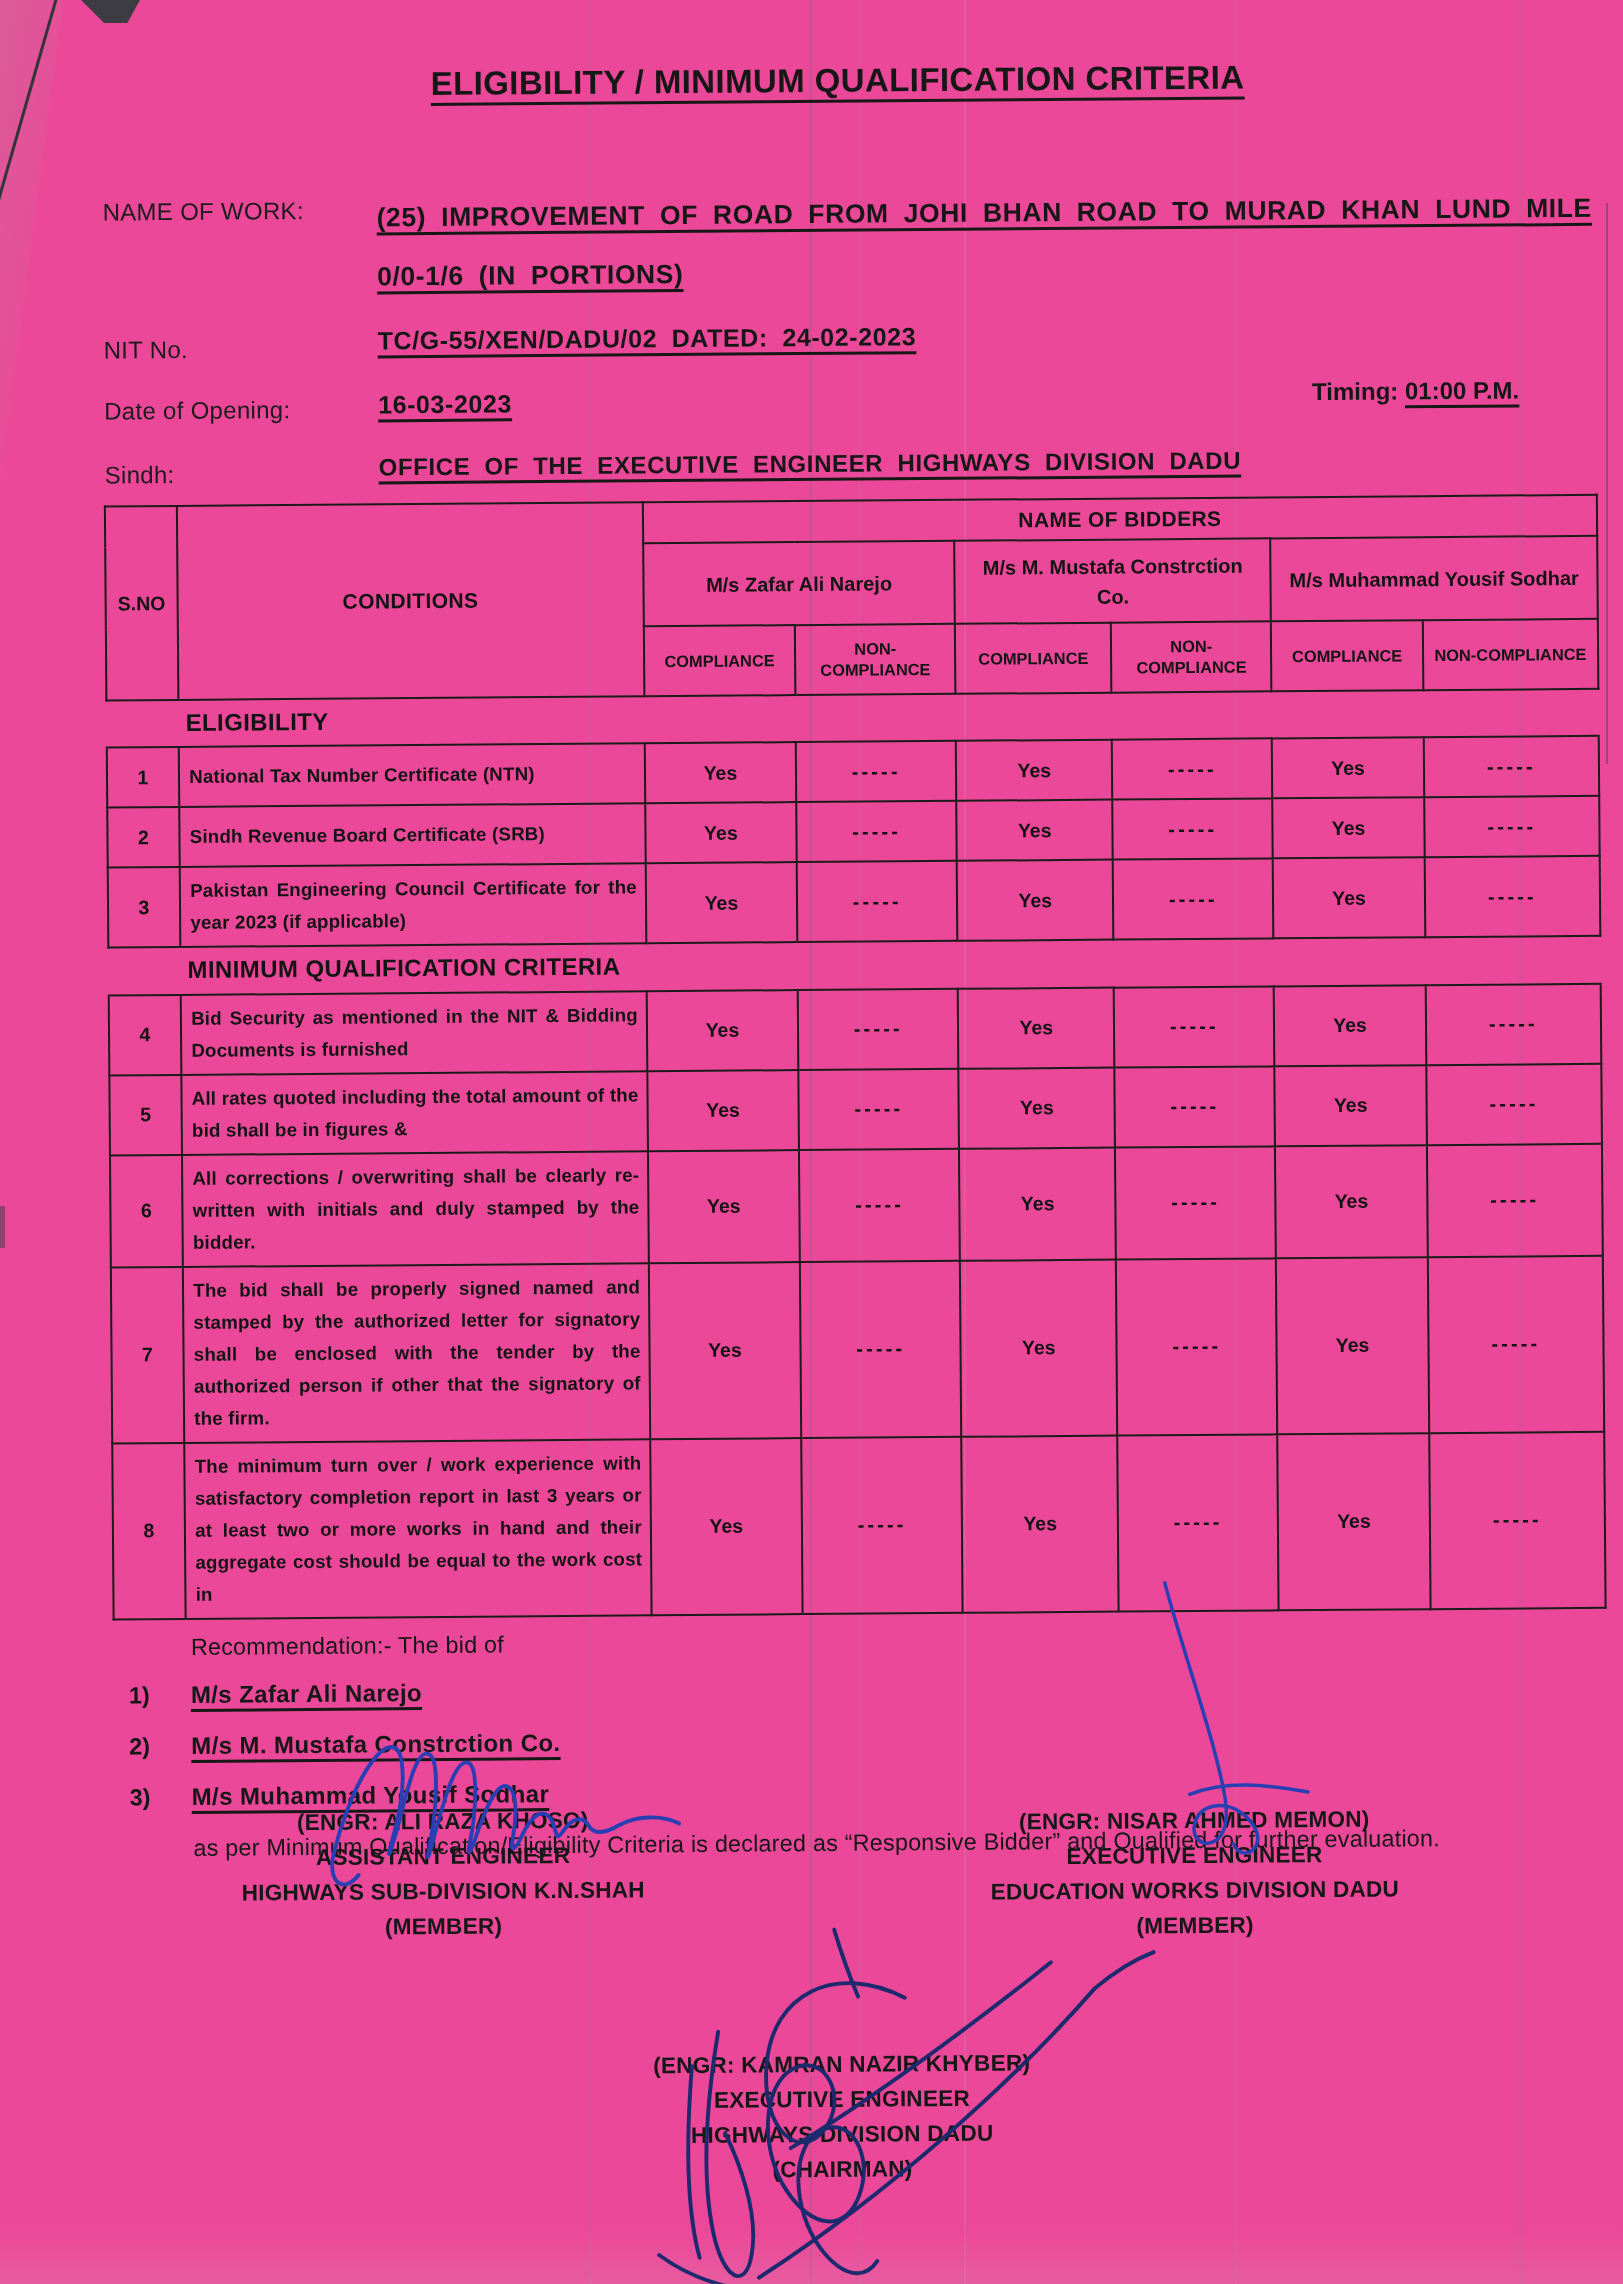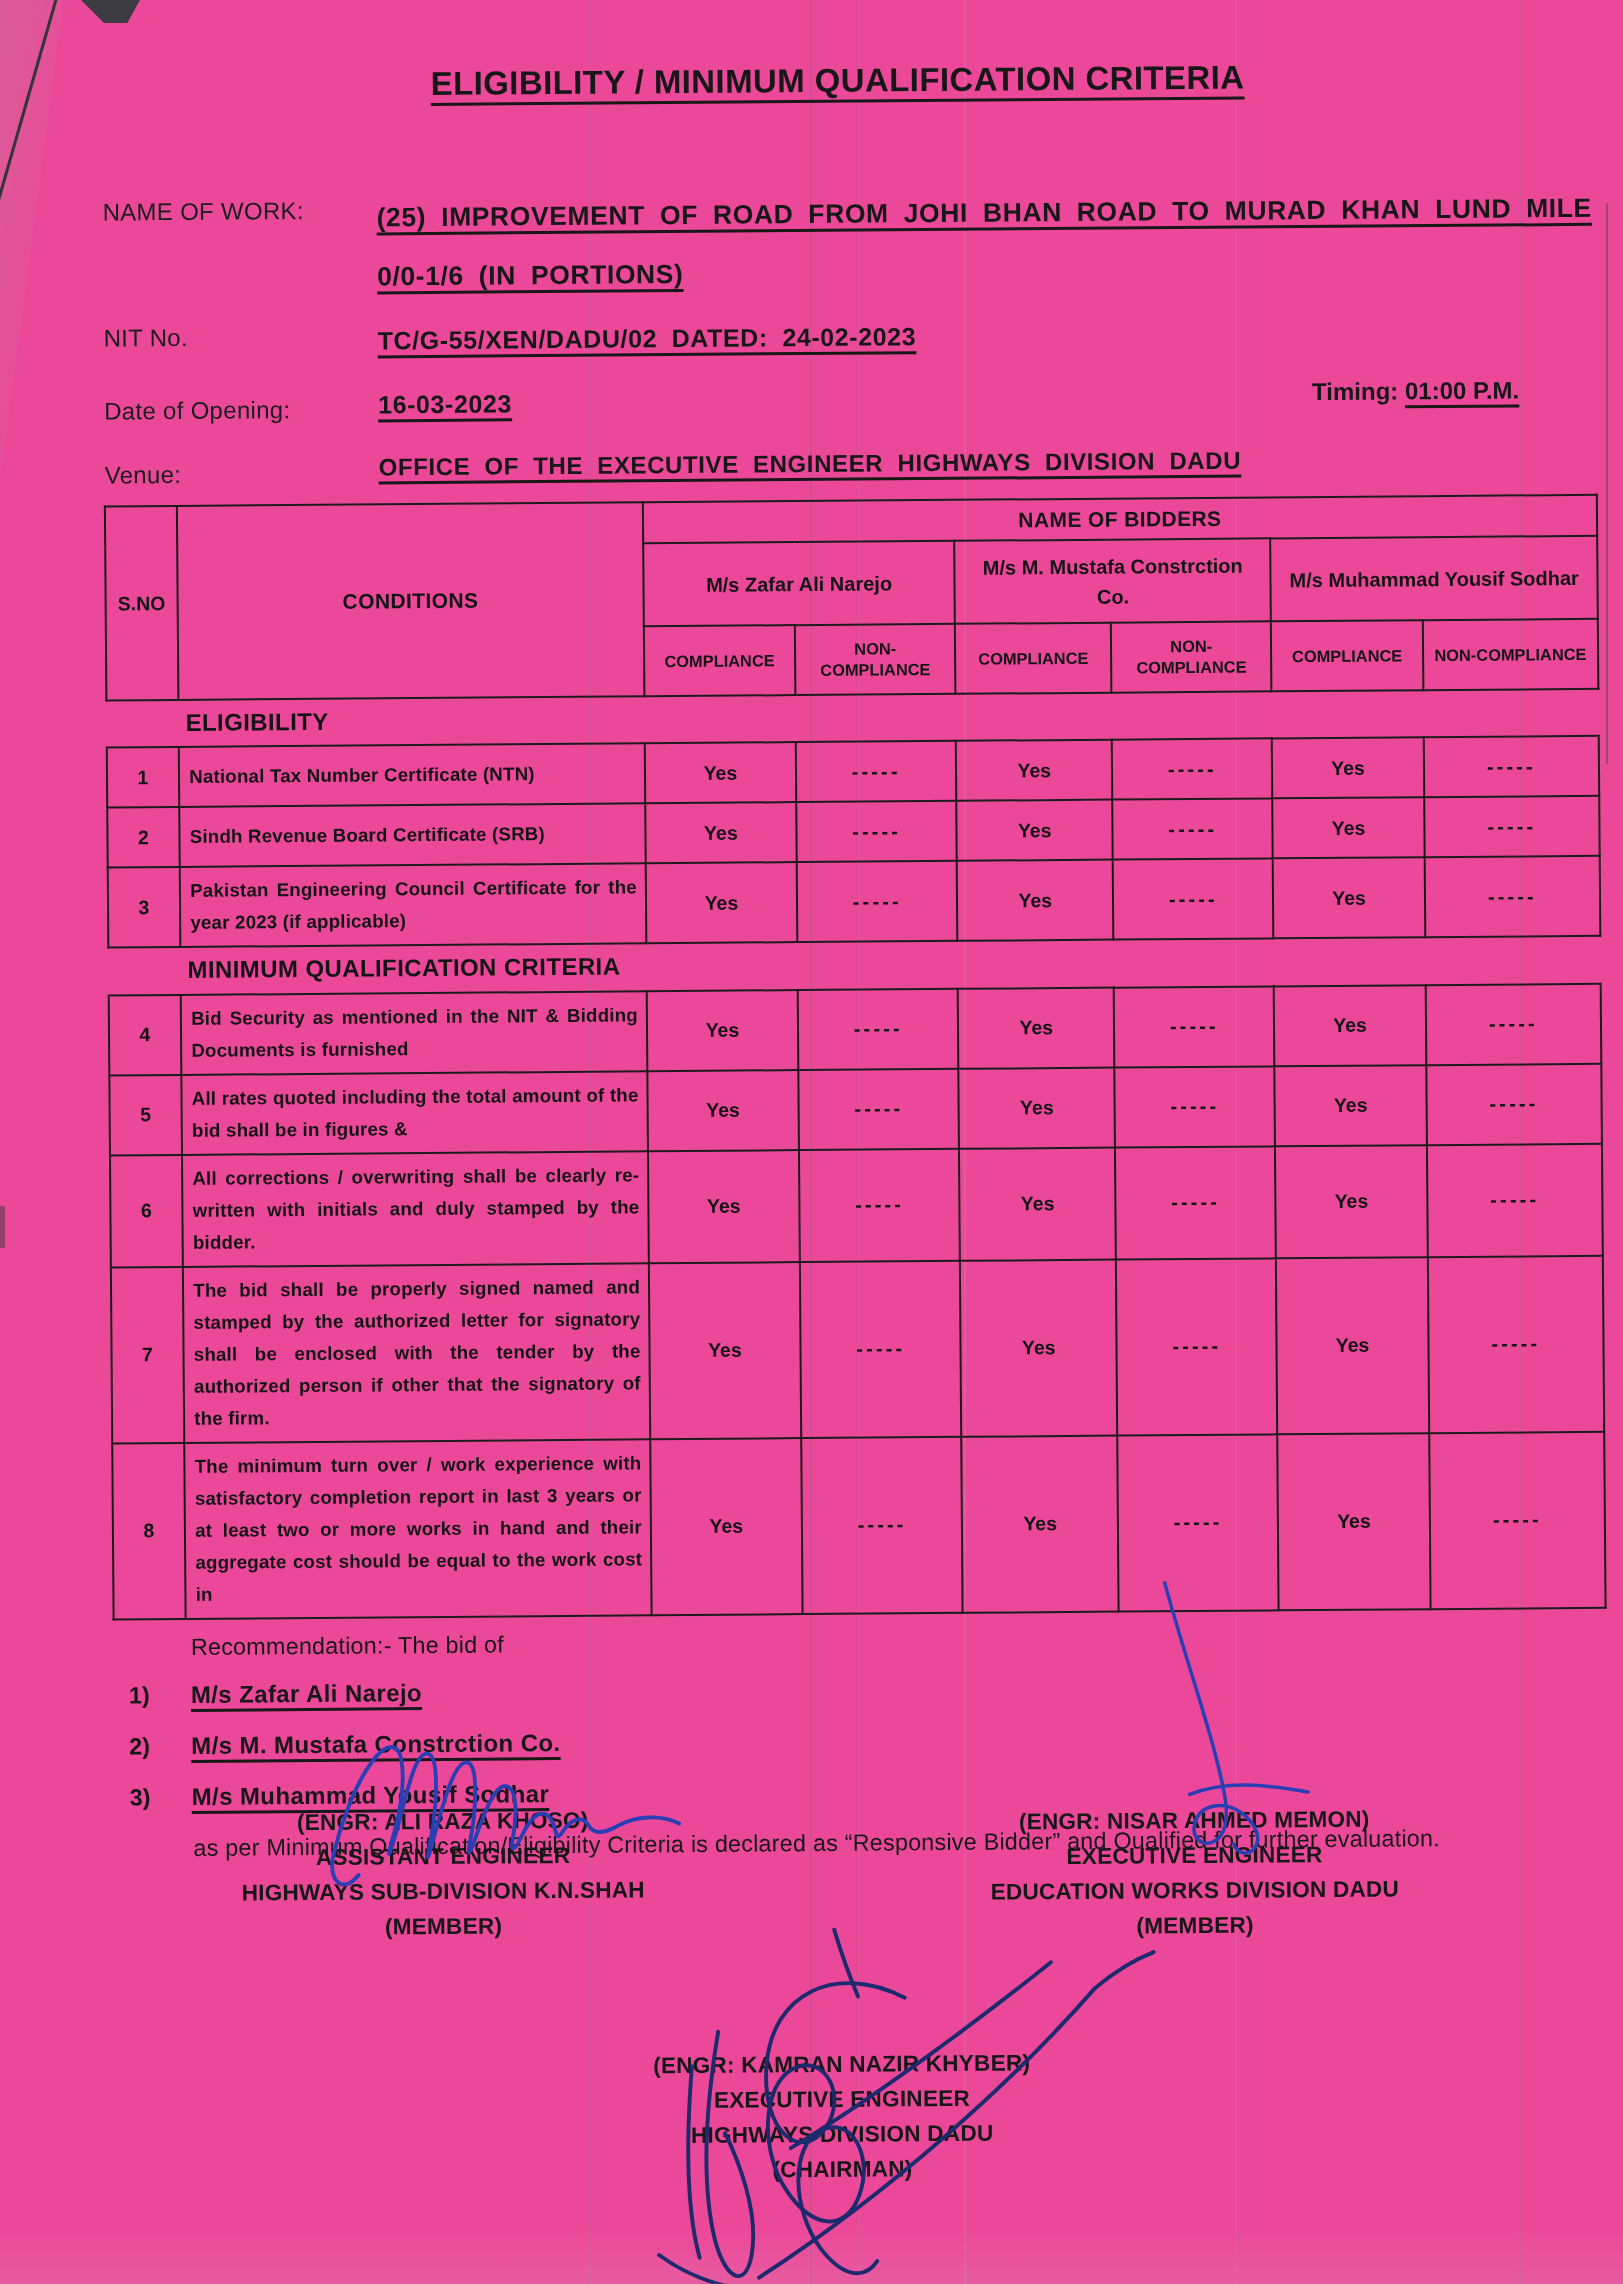--- a/index.html
+++ b/index.html
@@ -116,31 +116,31 @@
 
   <div class="sheet">
 
     <div class="doc-title">
       <span>ELIGIBILITY / MINIMUM QUALIFICATION CRITERIA</span>
     </div>
 
     <div class="meta-label" style="left:109px;top:193px;">NAME OF WORK:</div>
     <div class="meta-value now-value u" style="left:383px;top:185px;">(25) IMPROVEMENT OF ROAD FROM JOHI BHAN ROAD TO MURAD KHAN LUND MILE 0/0-1/6 (IN PORTIONS)</div>
 
-    <div class="meta-label" style="left:109px;top:319px;">NIT No.</div>
+    <div class="meta-label" style="left:109px;top:331px;">NIT No.</div>
     <div class="meta-value u" style="left:383px;top:323px;">TC/G-55/XEN/DADU/02 DATED: 24-02-2023</div>
 
     <div class="meta-label" style="left:109px;top:392px;">Date of Opening:</div>
     <div class="meta-value u" style="left:383px;top:387px;">16-03-2023</div>
     <div class="timing-wrap">
       <span>Timing:</span>
       <span class="u">01:00 P.M.</span>
     </div>
 
-    <div class="meta-label" style="left:109px;top:456px;">Venue:</div>
+    <div class="meta-label" style="left:109px;top:456px;">Sindh:</div>
     <div class="meta-value u" style="left:383px;top:450px;font-size:24px;">OFFICE OF THE EXECUTIVE ENGINEER HIGHWAYS DIVISION DADU</div>
 
     <div class="table-zone">
       <table class="criteria">
         <colgroup>
           <col style="width:4.8%">
             <col style="width:31.1%">
           <col style="width:10.1%">
             <col style="width:10.7%">
           <col style="width:10.4%">

